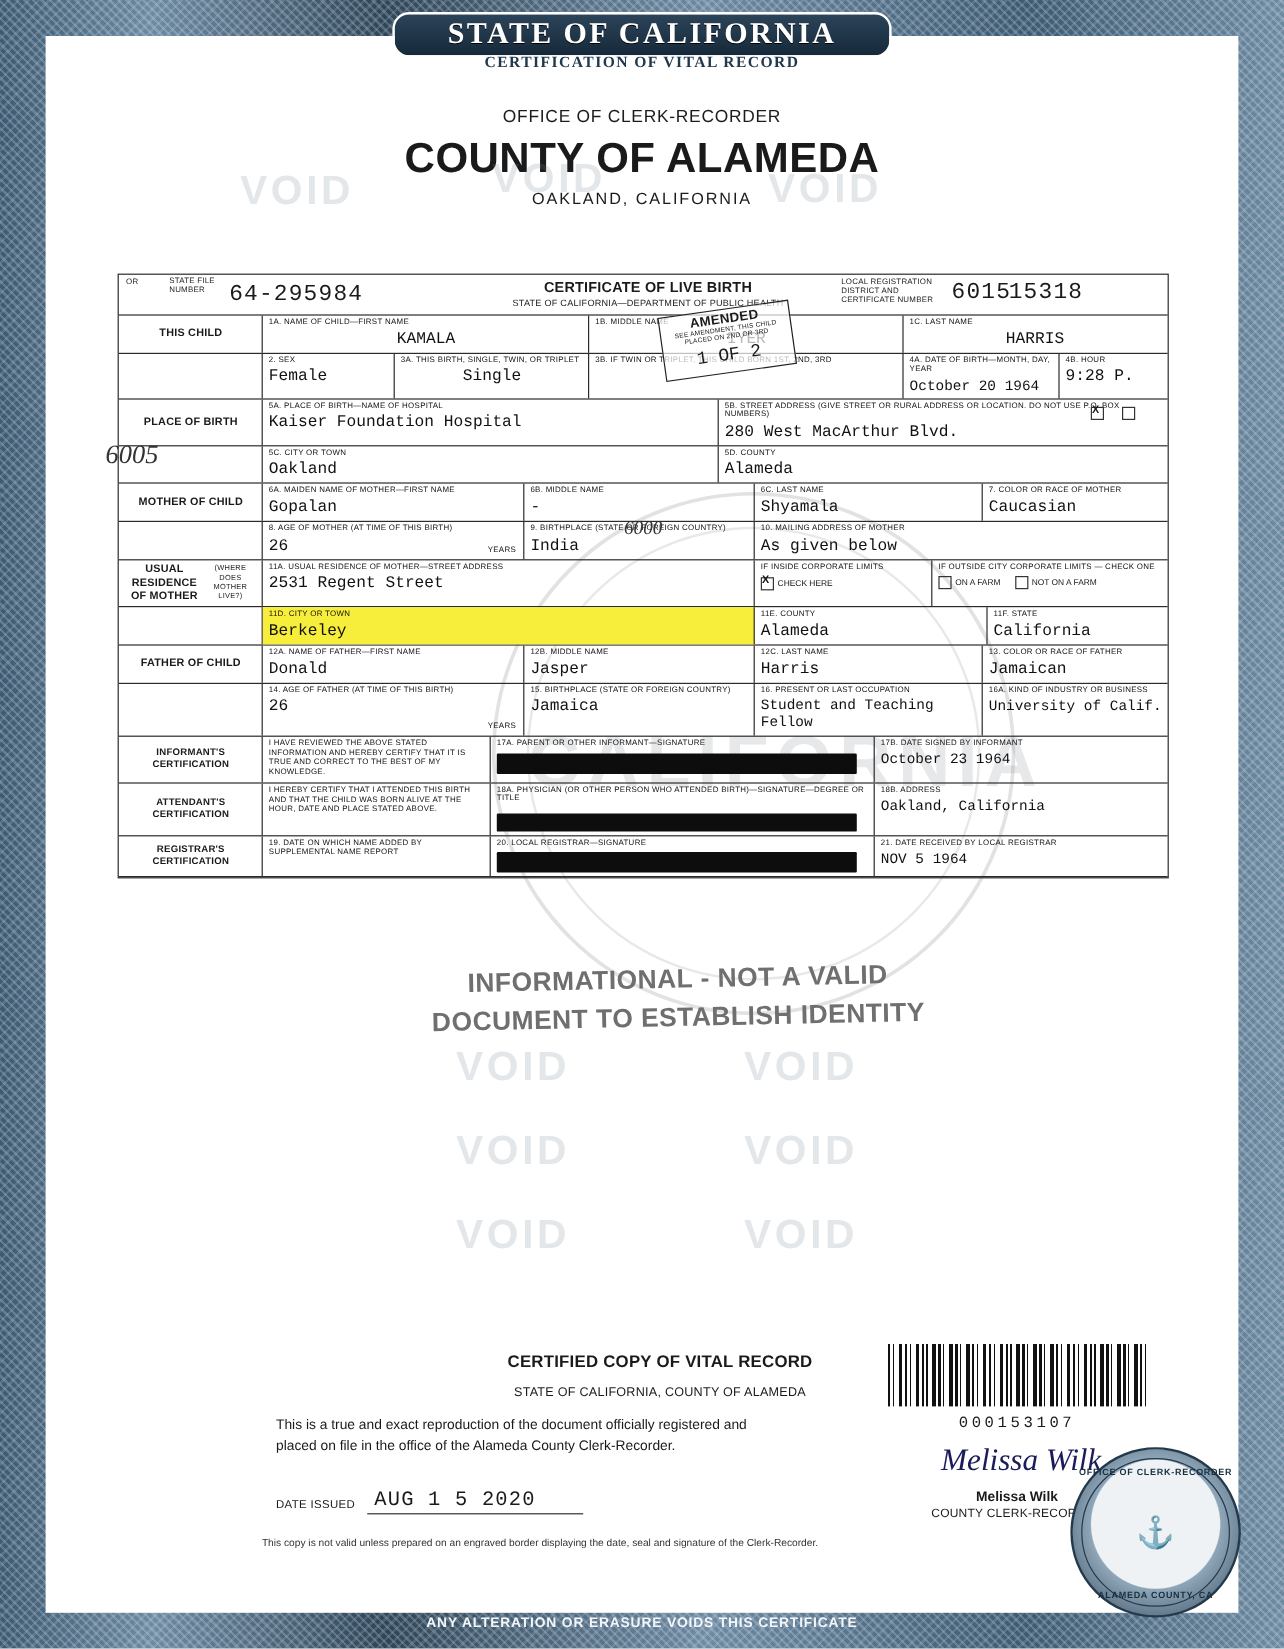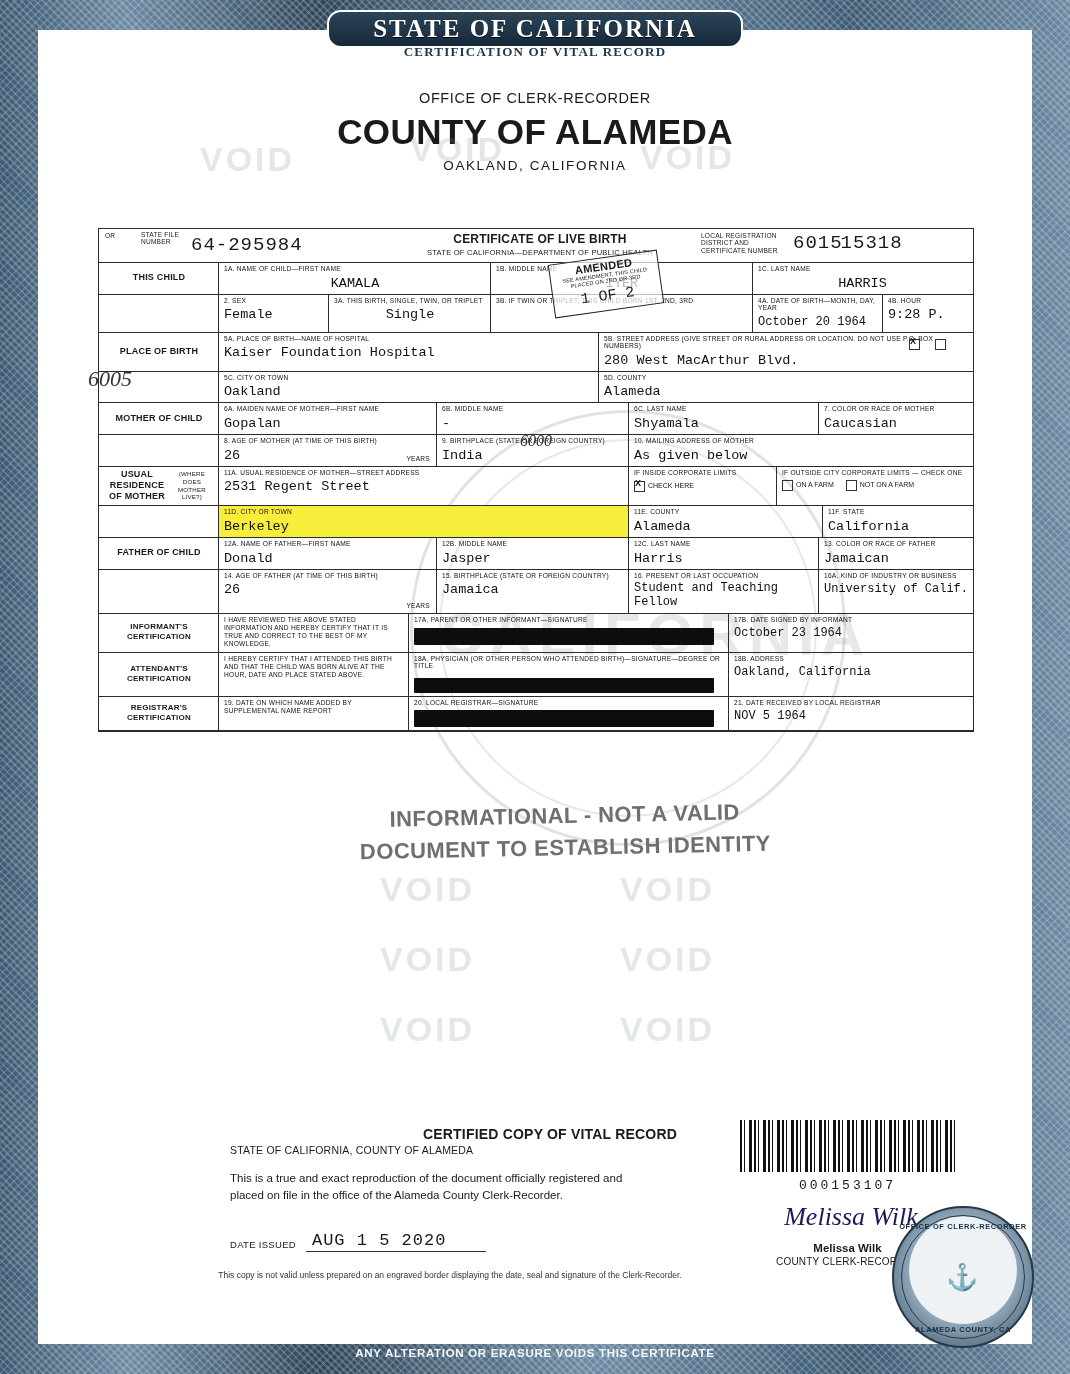--- a/index.html
+++ b/index.html
@@ -86,21 +86,21 @@
     transform:rotate(-8deg);background:rgba(255,255,255,.7);}
   .amend .a1{font-size:11px;font-weight:bold;text-align:center;margin-top:2px;letter-spacing:.3px;}
   .amend .a2{font-size:5.5px;text-align:center;letter-spacing:.2px;}
   .amend .a3{font-size:15px;font-family:"Liberation Mono",monospace;text-align:center;margin-top:4px;}
 
   .handnote{position:absolute;font-family:"Liberation Serif",serif;font-style:italic;color:#333;}
 
   
   .footer{position:absolute;left:150px;top:1046px;width:640px;}
   .f-title{text-align:center;font-weight:bold;font-size:14px;letter-spacing:.2px;}
-  .f-sub{font-size:10.5px;letter-spacing:.2px;margin-top:2px;}
+  .f-sub{text-align:center;font-size:10.5px;letter-spacing:.2px;margin-top:12px;}
   .f-body{font-size:11.5px;line-height:1.5;margin-top:14px;width:420px;}
   .f-date{display:flex;align-items:flex-end;margin-top:26px;gap:10px;}
   .f-date .lab{font-size:9.5px;letter-spacing:.3px;padding-bottom:2px;}
   .f-date .dval{font-family:"Liberation Mono",monospace;font-size:17px;letter-spacing:1px;
     border-bottom:1px solid #333;padding:0 40px 1px 6px;}
   .f-foot{font-size:8.5px;text-align:center;margin-top:18px;color:#333;width:640px;}
 
   .barcode{position:absolute;left:660px;top:1040px;width:215px;height:52px;
     background:repeating-linear-gradient(90deg,#111 0 2px,#fff 2px 4px,#111 4px 5px,#fff 5px 9px,#111 9px 12px,#fff 12px 14px);}
   .barnum{position:absolute;left:660px;top:1098px;width:215px;text-align:center;

